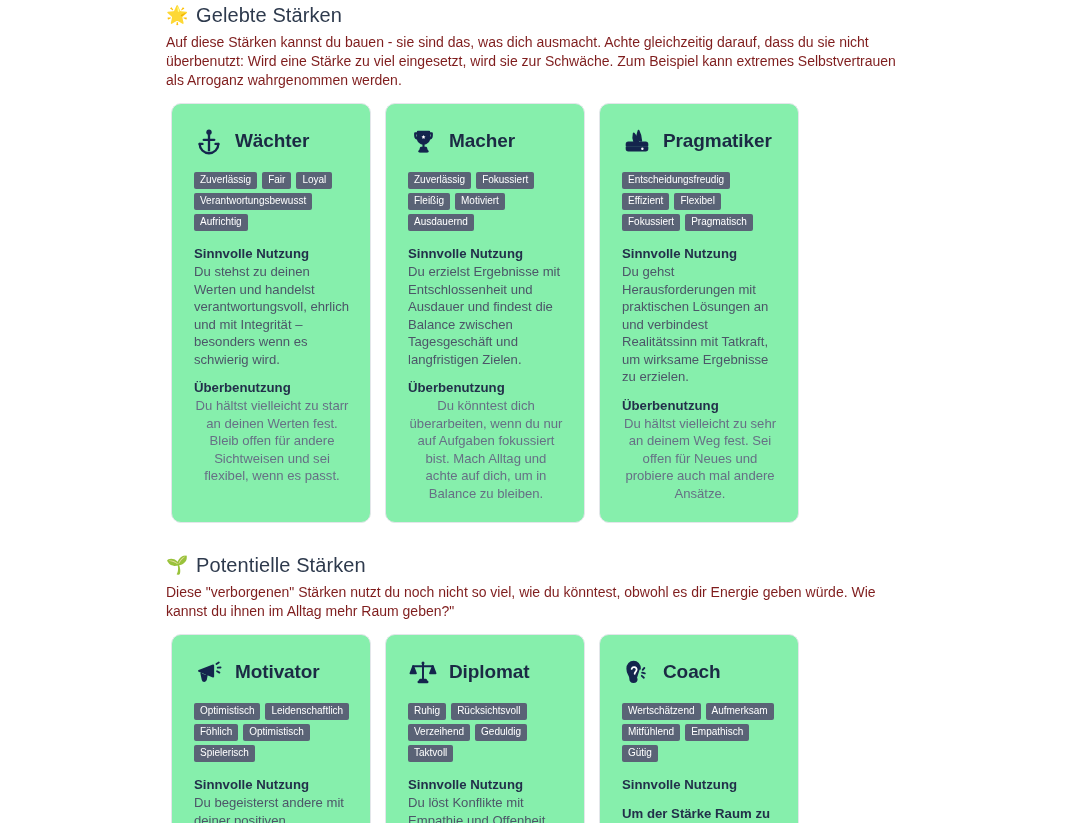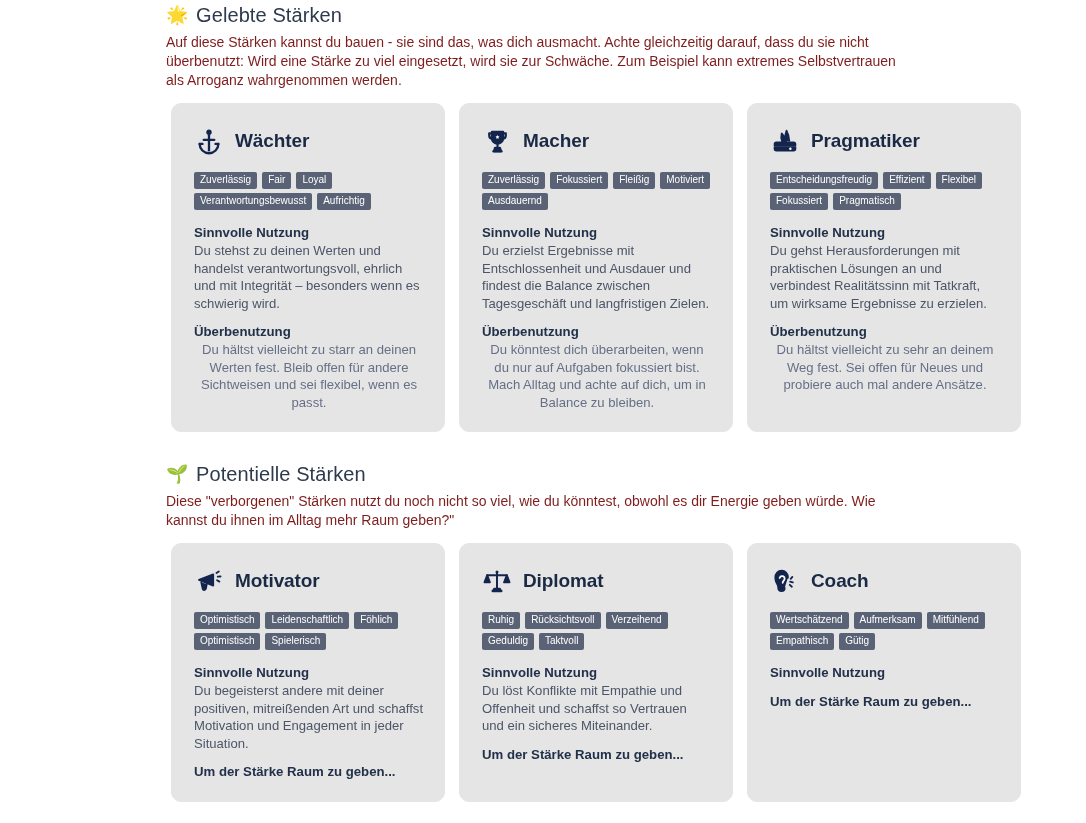--- a/index.html
+++ b/index.html
@@ -55,25 +55,25 @@
     font-weight: 400;
   }
 
   .cards-row {
     display: flex;
     gap: 14px;
     margin-top: 13px;
     padding-left: 5px;
   }
   .card {
-    width: 274px;
+    width: 200px;
     box-sizing: border-box;
     border: 1px solid #e3e6ea;
     border-radius: 10px;
-    background: #e5e5e5;
+    background: #86efac;
     padding: 22px 20px 20px 22px;
   }
   .card-head {
     display: flex;
     align-items: center;
     gap: 11px;
     margin-bottom: 16px;
   }
   .card-icon {
     width: 30px;

